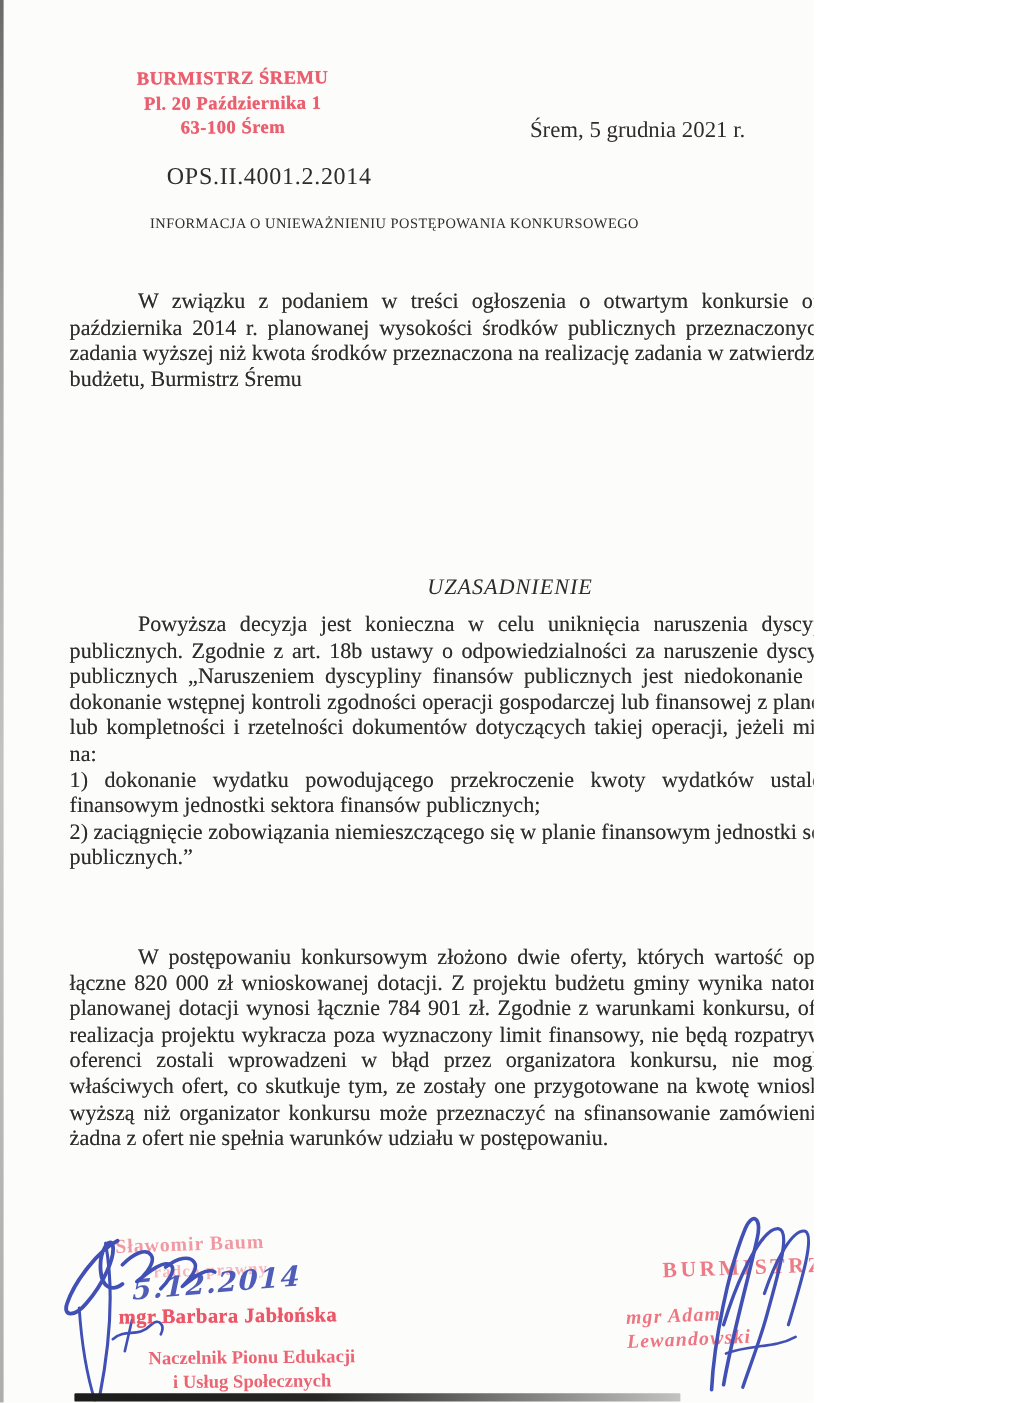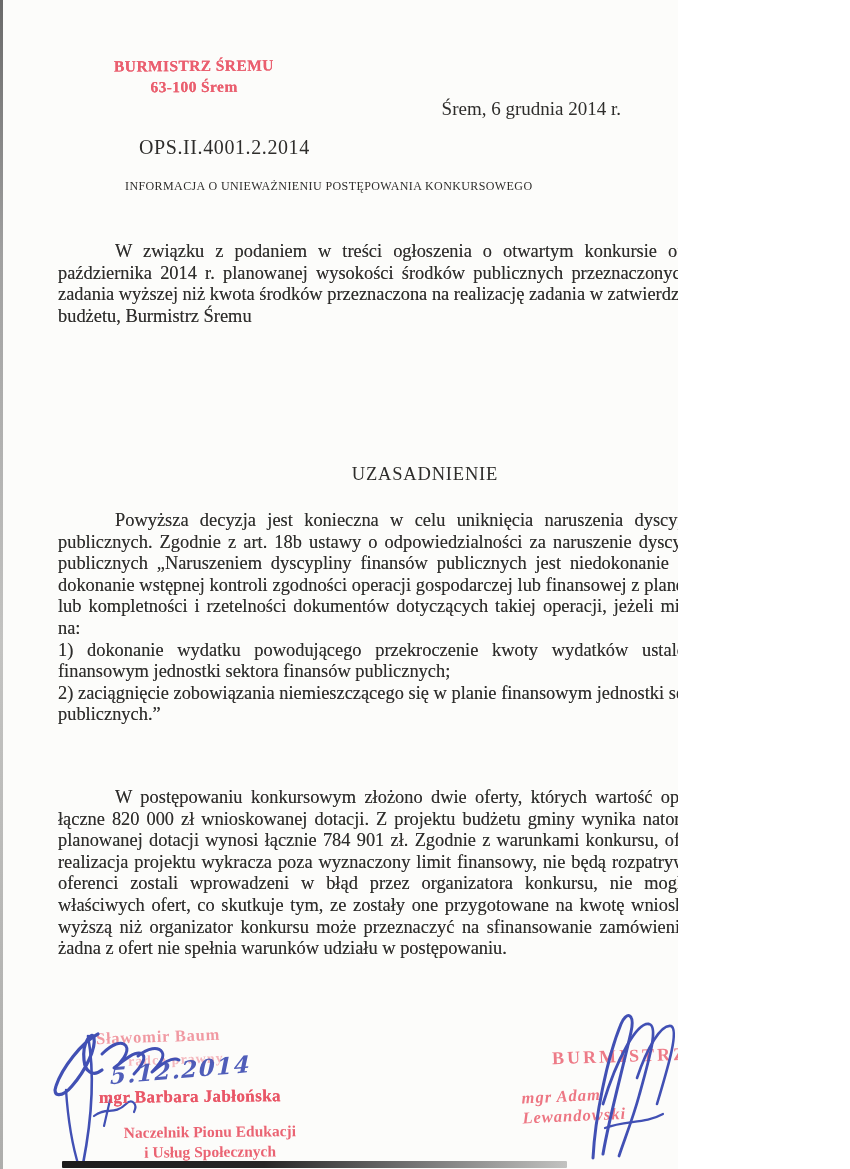--- a/index.html
+++ b/index.html
@@ -37,21 +37,21 @@
   .doc-title{
     position:absolute;top:175px;left:125px;width:600px;margin:0 auto;
     text-align:left;font-size:12px;line-height:22.5px;letter-spacing:.4px;
   }
   .doc-title span{display:inline-block;max-width:470px;}
   .center-heading{
     position:absolute;left:0;width:850px;text-align:center;
     font-size:18.5px;letter-spacing:.8px;
   }
   .h-postanawia{top:359px;}
-  .h-uzasadnienie{top:464px;}
+  .h-uzasadnienie{top:480px;font-style:italic;}
   .body-block{
     position:absolute;left:58px;width:736px;
     font-size:18.4px;line-height:21.6px;text-align:justify;
     text-shadow:0 0 .35px rgba(40,40,40,.55);
   }
   .body-block p{margin:0;}
   .indent{text-indent:57px;}
   .para-intro{top:241px;}
   .para-decision{top:401px;}
   .para-justif{top:510px;}
@@ -92,24 +92,25 @@
 </style>
 </head>
 <body>
 
 <div class="page">
 
   <div class="scan-edge"></div>
 
   <div class="stamp sender-stamp">
     <div>BURMISTRZ ŚREMU</div>
+    <div>Pl. 20 Października 1</div>
     <div>63-100 Śrem</div>
   </div>
 
-  <div class="date-line">Śrem, 6 grudnia 2014 r.</div>
+  <div class="date-line">Śrem, 5 grudnia 2021 r.</div>
 
   <div class="reference">OPS.II.4001.2.2014</div>
 
   <div class="doc-title">
     <span>INFORMACJA O UNIEWAŻNIENIU POSTĘPOWANIA KONKURSOWEGO</span>
   </div>
 
   <div class="body-block para-intro">
     <p class="indent">W związku z podaniem w treści ogłoszenia o otwartym konkursie ofert z dnia 31 października 2014 r. planowanej wysokości środków publicznych przeznaczonych na realizację zadania wyższej niż kwota środków przeznaczona na realizację zadania w zatwierdzonym projekcie budżetu, Burmistrz Śremu</p>
   </div>

